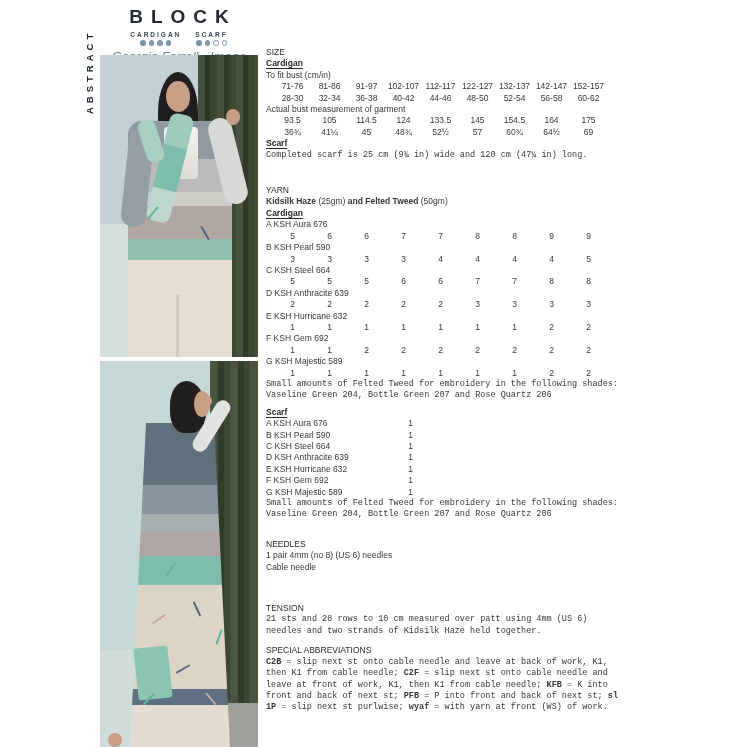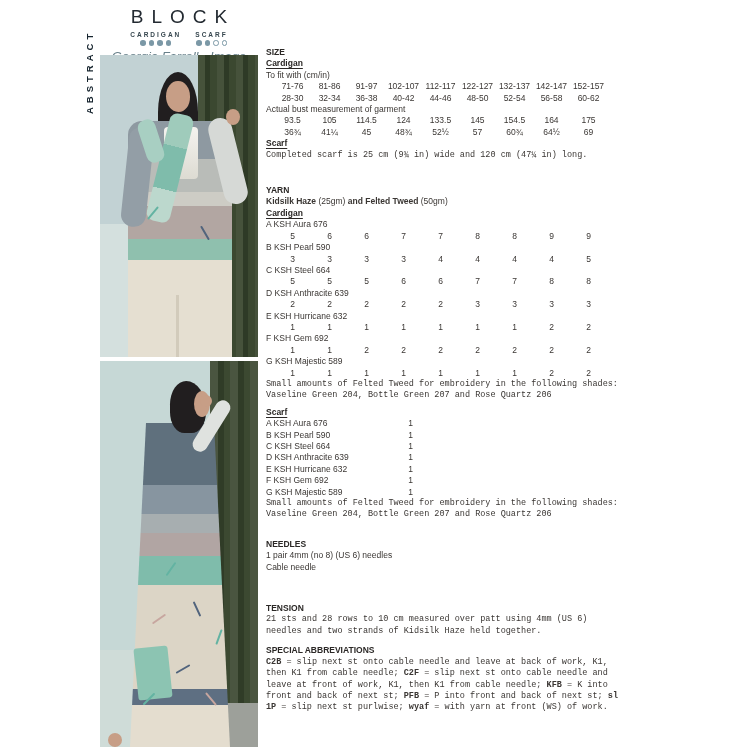--- a/index.html
+++ b/index.html
@@ -6,21 +6,21 @@
   html,body { width:747px; height:747px; background:#ffffff; }
   body { font-family:"Liberation Sans", sans-serif; color:#3a3633; position:relative; overflow:hidden; }
   .page { position:absolute; inset:0; background:#fff; }
 
   
   .side-label { position:absolute; left:84px; top:4px; height:110px; writing-mode:vertical-rl;
     transform:rotate(180deg); font-size:9.5px; font-weight:bold; letter-spacing:4px; color:#16242e; }
 
   
   .header { position:absolute; left:96px; top:6px; width:166px; text-align:center; }
-  .title { font-size:19px; font-weight:normal; letter-spacing:8px; margin-left:8px; color:#232a31; }
+  .title { font-size:19px; font-weight:bold; letter-spacing:8px; margin-left:8px; color:#232a31; }
   .variants { display:flex; justify-content:center; gap:14px; margin-top:3px; }
   .variant { display:flex; flex-direction:column; align-items:center; gap:2px; }
   .vlabel { font-size:6.5px; font-weight:bold; letter-spacing:2px; color:#37474f; }
   .dots { display:flex; gap:3px; }
   .dot { width:5.5px; height:5.5px; border-radius:50%; }
   .dot.fill { background:#7b98a6; }
   .dot.open { border:1px solid #7b98a6; background:#fff; }
   .credit { font-size:13px; font-style:italic; color:#68808a; margin-top:3px; }
 
   
@@ -34,21 +34,21 @@
     background:repeating-linear-gradient(90deg,#46523b 0 7px,#2e3a26 7px 12px,#3b4830 12px 19px); }
   .curtain2 { top:0; right:0; width:48px; height:342px;
     background:repeating-linear-gradient(90deg,#4a5540 0 8px,#303c27 8px 14px,#3c4931 14px 20px); }
   .floor2 { right:0; bottom:0; width:48px; height:44px; background:#9da09a; }
   .hair { background:#211e1f; }
   .face { background:#c79e86; }
   .stick { width:2px; height:16px; border-radius:1px; }
 
   
   .rcol { position:absolute; left:266px; top:47px; width:356px; font-size:8.5px; line-height:11.4px; color:#3a3633; }
-  .h { font-weight:bold; color:#2b2826; }
+  .h { font-weight:normal; color:#2b2826; }
   .hu { font-weight:bold; text-decoration:underline; text-underline-offset:1.5px; color:#2b2826; }
   .numrow { display:grid; grid-template-columns:repeat(9,37px); margin-left:8px; }
   .numrow span { text-align:center; }
   .shadename { }
   .scarfrow { display:grid; grid-template-columns:126px 37px; }
   .scarfrow .q { text-align:center; }
   .sec-yarn { margin-top:24px; }
   .scarf-h2 { margin-top:5px; }
   .sec-needles { margin-top:18px; }
   .sec-tension { margin-top:30px; }
@@ -121,21 +121,21 @@
     <div class="stick" style="left:82px;top:300px;background:#51647d;transform:rotate(60deg);"></div>
     <div class="stick" style="left:110px;top:330px;background:#c7a69f;transform:rotate(-40deg);"></div>
     <div class="stick" style="left:48px;top:330px;background:#63b3a2;transform:rotate(45deg);"></div>
     <div class="face" style="left:8px;top:372px;width:14px;height:14px;border-radius:50%;"></div>
   </div>
 
   <div class="rcol">
 
     <div class="h">SIZE</div>
     <div class="hu">Cardigan</div>
-    <div>To fit with (cm/in)</div>
+    <div>To fit bust (cm/in)</div>
     <div class="numrow">
         <span>71-76</span>
         <span>81-86</span>
         <span>91-97</span>
         <span>102-107</span>
         <span>112-117</span>
         <span>122-127</span>
         <span>132-137</span>
         <span>142-147</span>
         <span>152-157</span>

